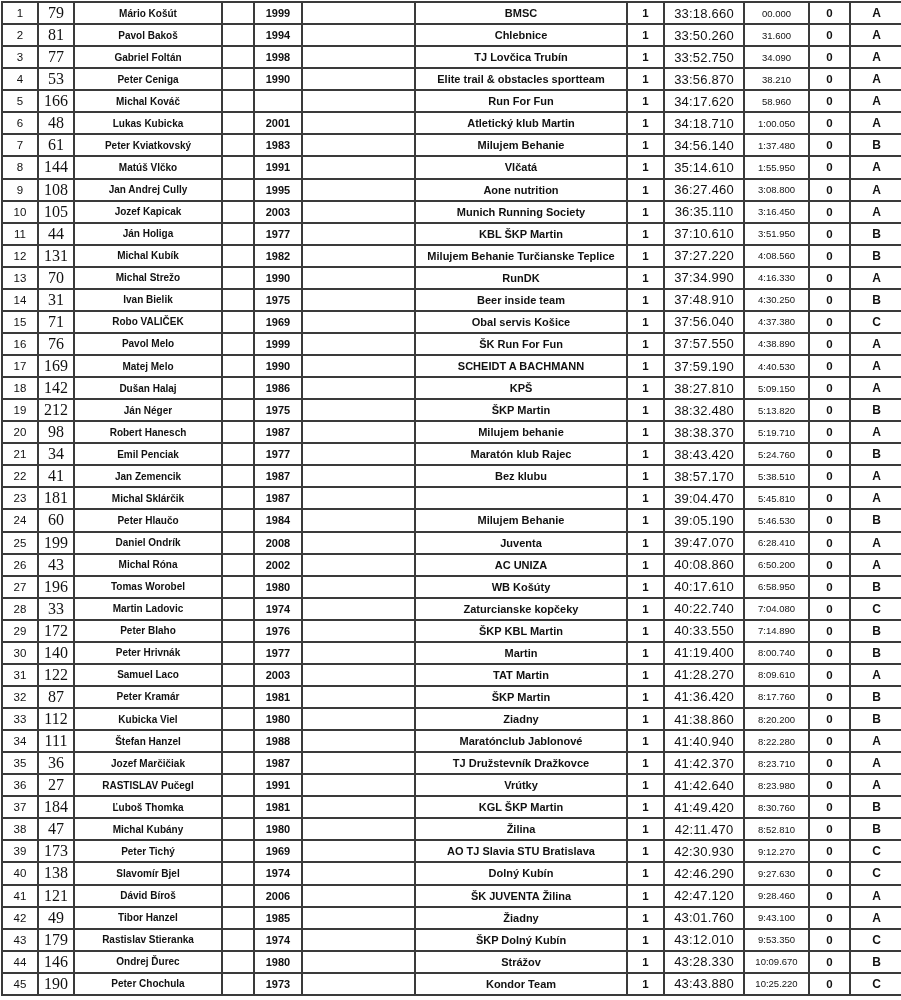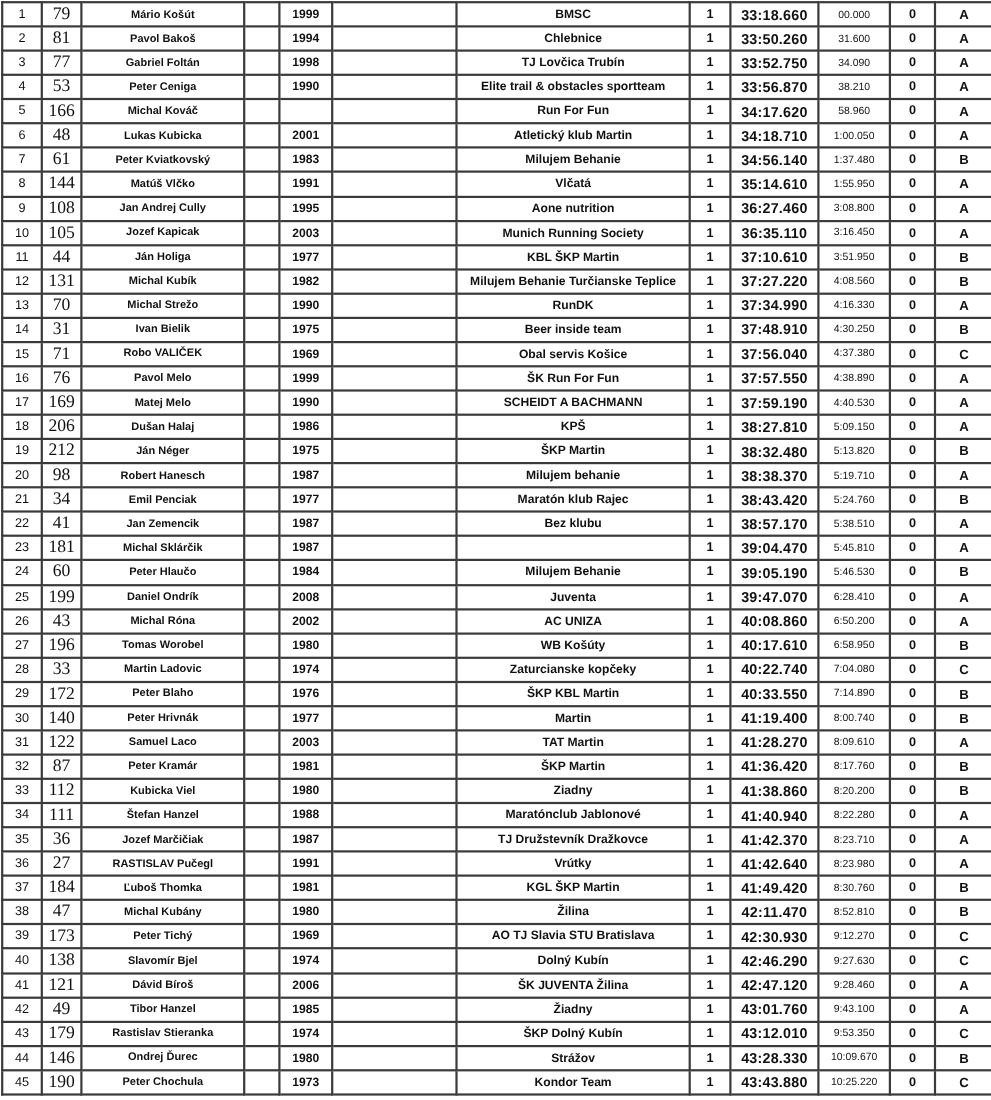--- a/index.html
+++ b/index.html
@@ -30,21 +30,21 @@
     text-align: center;
     background: #ffffff;
   }
   td.c-pos   { font-size: 11.5px; font-weight: 400; }
   td.c-bib   { font-size: 16px; font-weight: 400; font-family: Liberation Serif, serif; }
   td.c-name  { font-size: 10px; font-weight: 700; text-align: left; padding-left: 6px; }
   td.c-blank { }
   td.c-year  { font-size: 11px;   font-weight: 700; }
   td.c-club  { font-size: 11px;    font-weight: 700; text-align: left; padding-left: 5px; }
   td.c-laps  { font-size: 11.5px; font-weight: 700; }
-  td.c-time  { font-size: 13px;   font-weight: 700; letter-spacing: 0.2px; }
+  td.c-time  { font-size: 13px;   font-weight: 400; letter-spacing: 0.2px; }
   td.c-gap   { font-size: 9.5px;  font-weight: 400; }
   td.c-zero  { font-size: 11.5px; font-weight: 700; }
   td.c-cat   { font-size: 12px;   font-weight: 700; }
 </style>
 </head>
 <body>
 
 <table id="results-table">
   <colgroup>
       <col style="width: 36px;">
@@ -294,21 +294,21 @@
         <td class="c-blank"></td>
         <td class="c-club">SCHEIDT A BACHMANN</td>
         <td class="c-laps">1</td>
         <td class="c-time">37:59.190</td>
         <td class="c-gap">4:40.530</td>
         <td class="c-zero">0</td>
         <td class="c-cat">A</td>
       </tr>
       <tr>
         <td class="c-pos">18</td>
-        <td class="c-bib">206</td>
+        <td class="c-bib">142</td>
         <td class="c-name">Dušan Halaj</td>
         <td class="c-blank"></td>
         <td class="c-year">1986</td>
         <td class="c-blank"></td>
         <td class="c-club">KPŠ</td>
         <td class="c-laps">1</td>
         <td class="c-time">38:27.810</td>
         <td class="c-gap">5:09.150</td>
         <td class="c-zero">0</td>
         <td class="c-cat">A</td>

